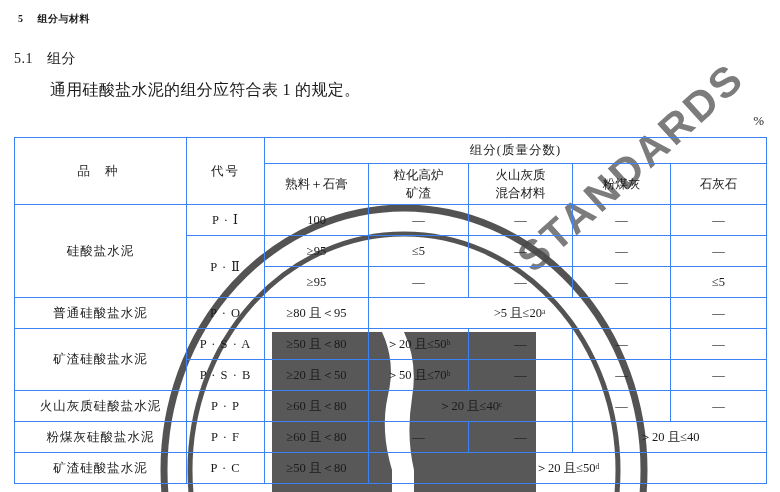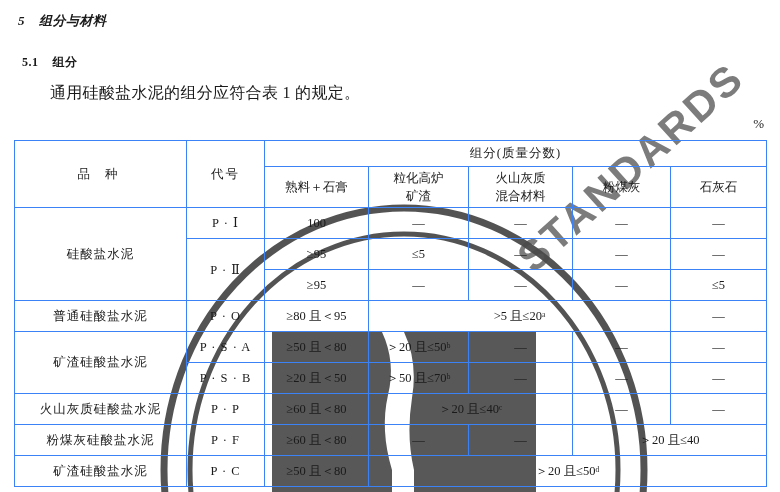--- a/index.html
+++ b/index.html
@@ -12,31 +12,30 @@
     overflow: hidden;
     position: relative;
   }
   .page {
     position: relative;
     width: 780px; height: 492px;
     padding: 8px 14px 0 14px;
   }
   
   .h1 {
-    font-size: 13px;
+    font-size: 10px;
     font-weight: bold;
     letter-spacing: 0.5px;
     margin: 4px 0 0 4px;
-    font-style: italic;
   }
   .h1 .num { margin-right: 14px; font-weight: bold; }
   .h2 {
-    font-size: 12px;
-    font-weight: bold;
-    margin: 24px 0 0 8px;
+    font-size: 14px;
+    font-weight: normal;
+    margin: 24px 0 0 0;
     letter-spacing: 0.5px;
   }
   .h2 .num { margin-right: 14px; }
   .para {
     font-size: 16px;
     margin: 12px 0 0 0;
     padding-left: 36px;
     letter-spacing: 0.3px;
   }
   

